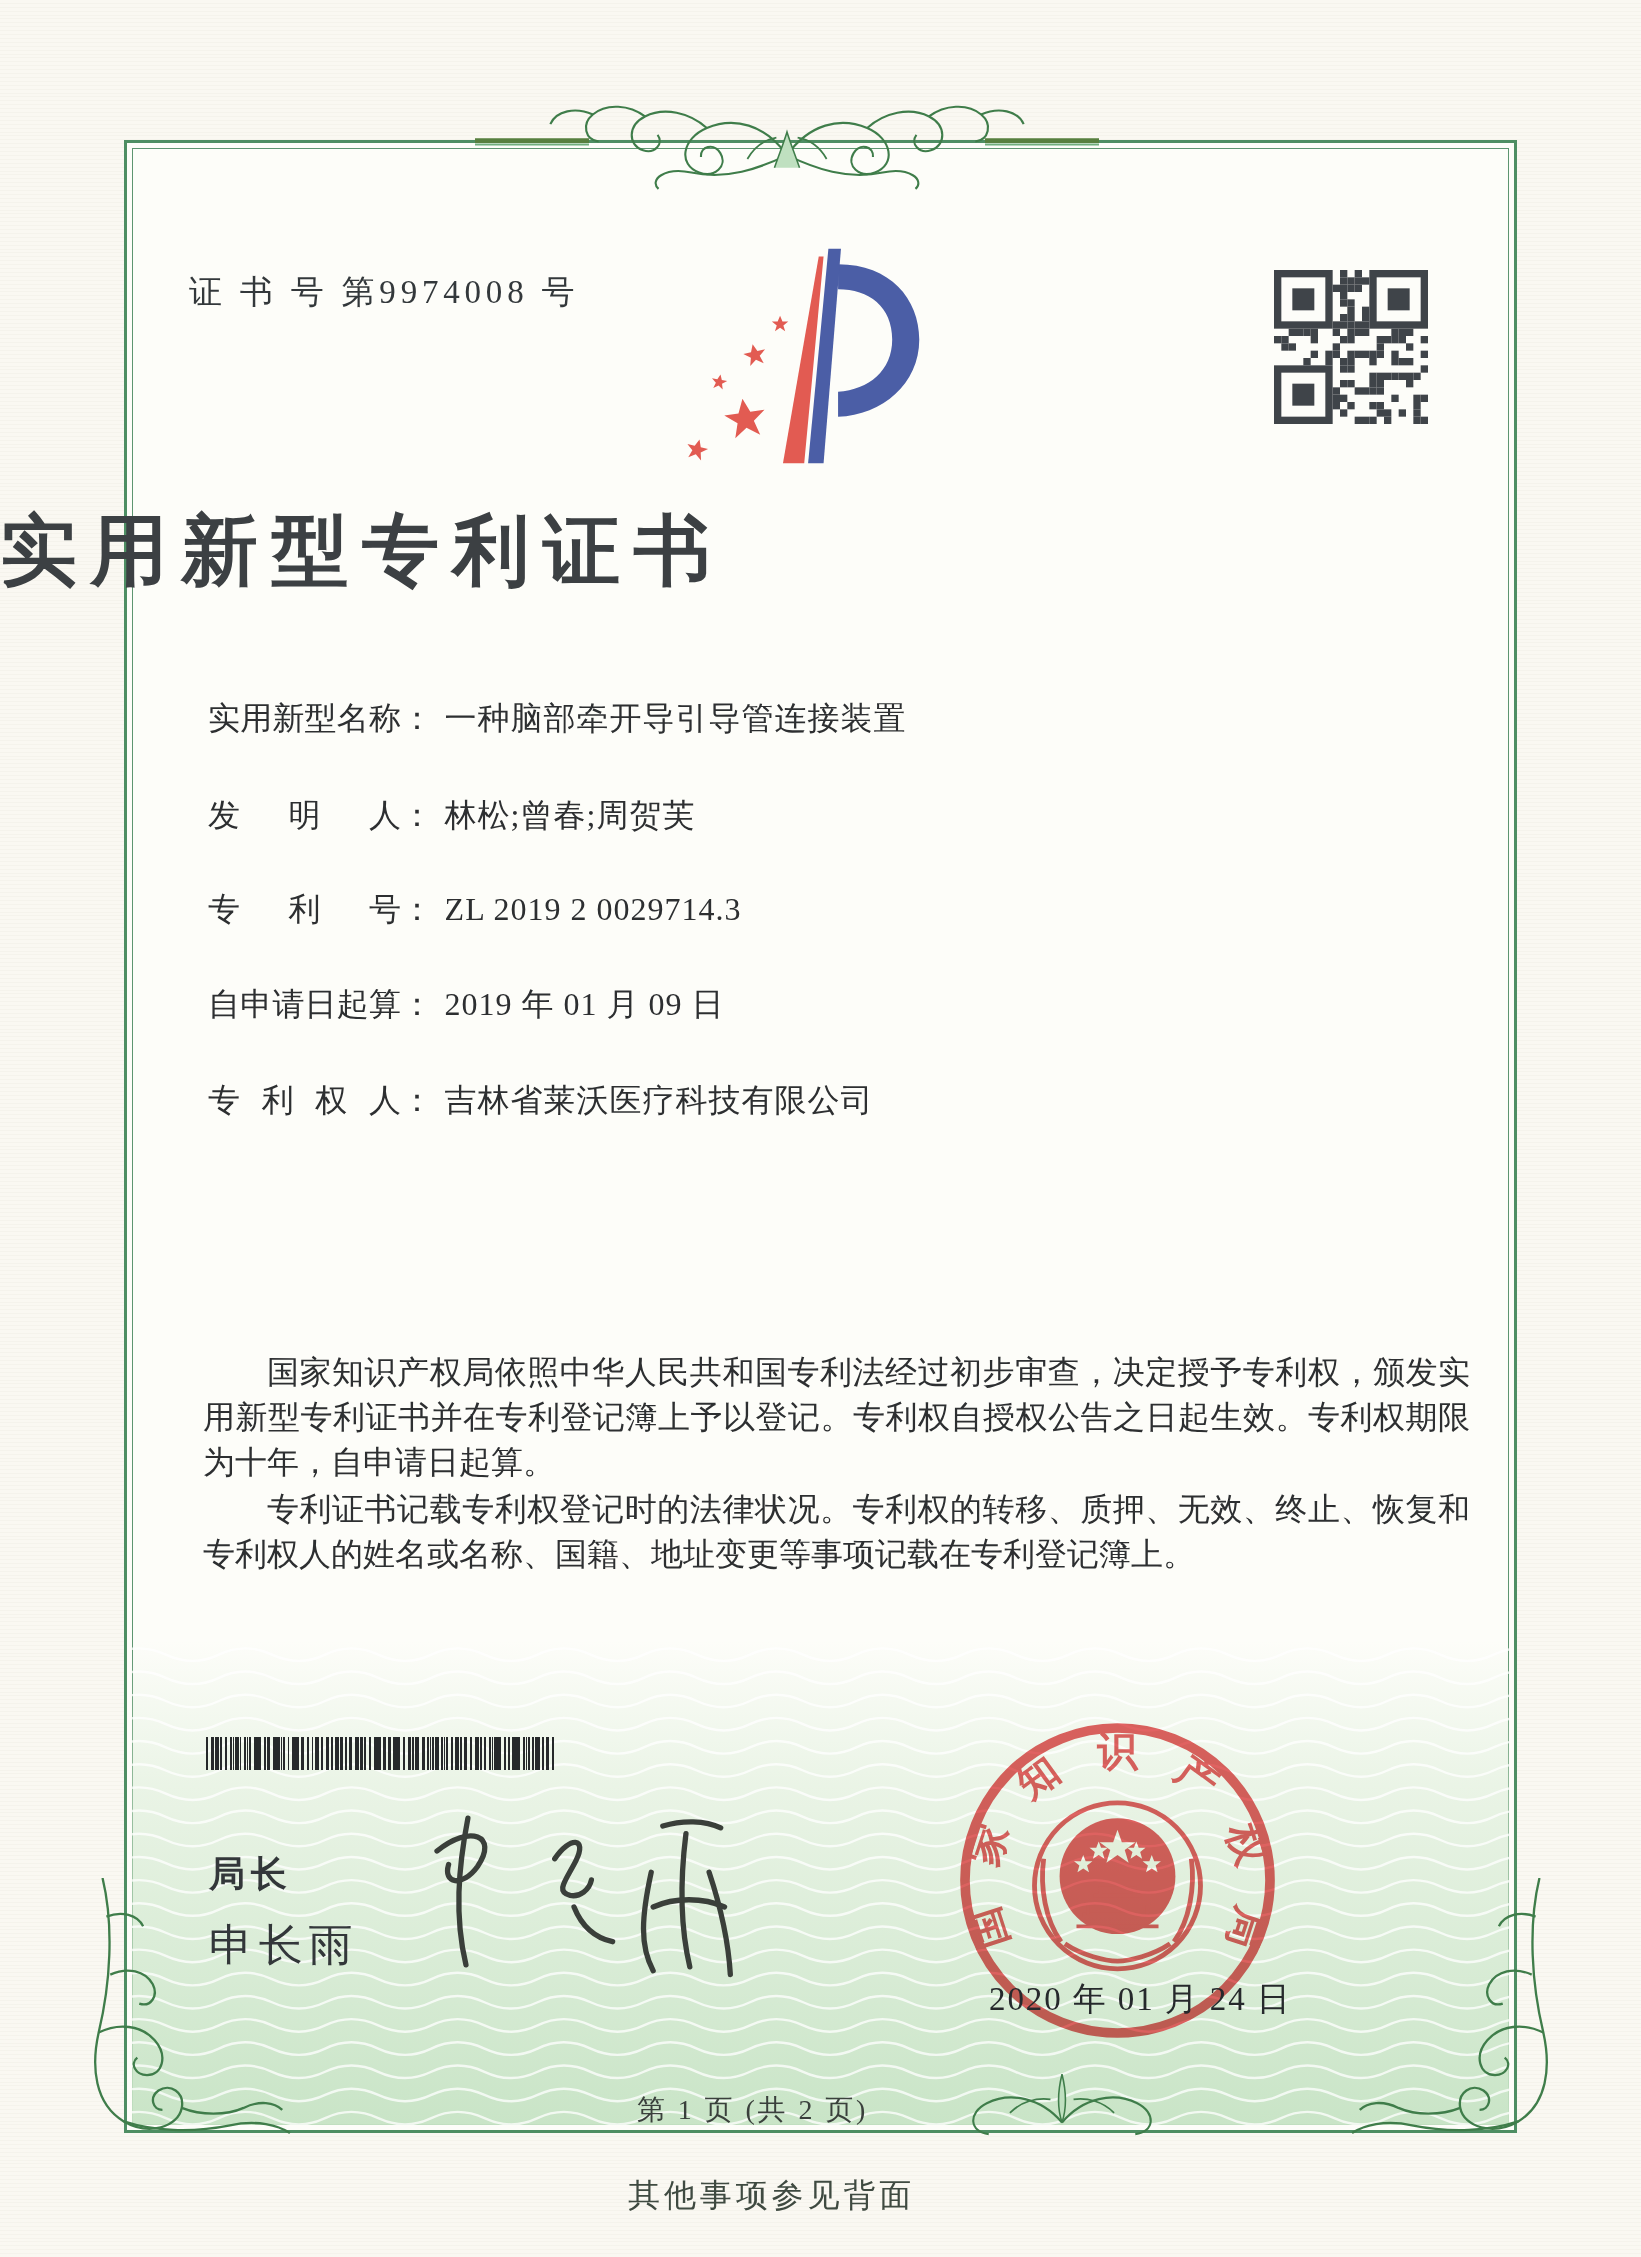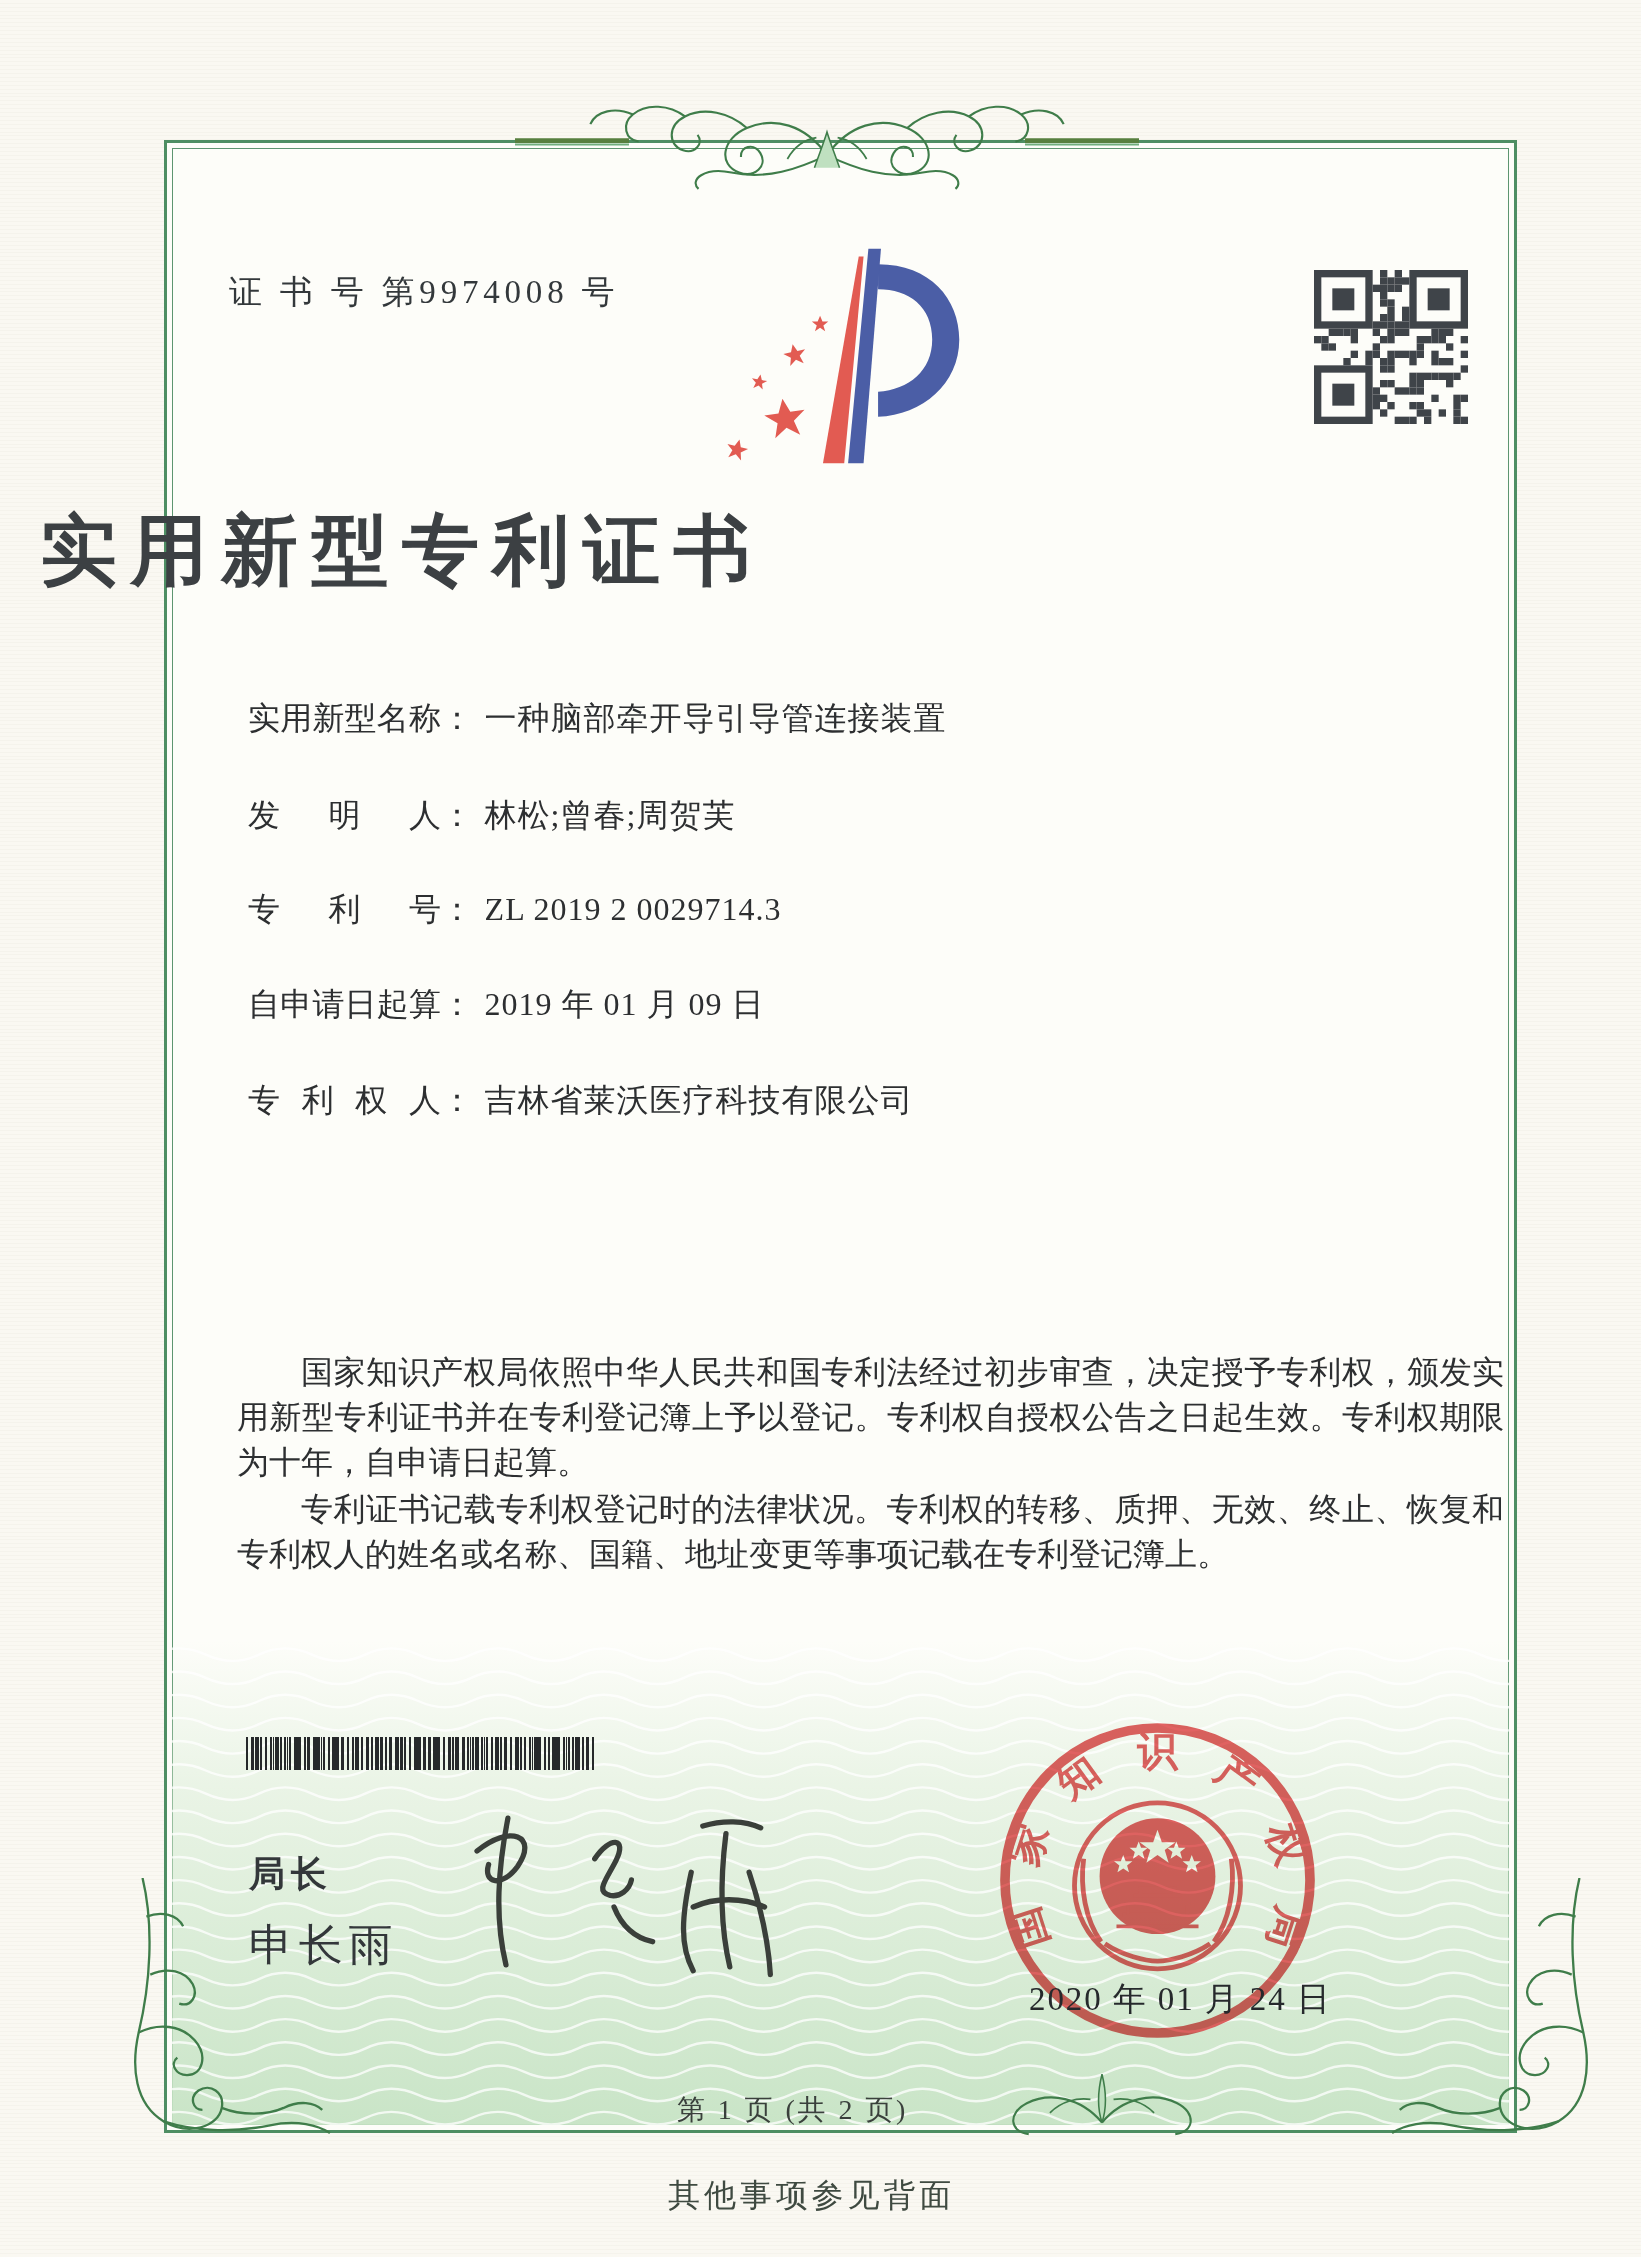--- a/index.html
+++ b/index.html
@@ -1,39 +1,39 @@
 <!DOCTYPE html>
 <html><head>
 <meta charset="utf-8">
 <style>
   html,body{margin:0;padding:0;}
   body{
     width:1641px;height:2257px;position:relative;overflow:hidden;
     background:repeating-linear-gradient(0deg,#faf8f2 0 2.9px,#f5f3ec 2.9px 3.9px);
     font-family:"Liberation Serif","DejaVu Serif",serif;color:#2b2b2b;
   }
-  .page{position:absolute;inset:0;margin-left:40px;}
+  .page{position:absolute;inset:0;}
   
   .frame{position:absolute;left:124px;top:140px;right:124px;bottom:124px;
     border:3.9px solid #4e8e63;background:#fdfdf9;}
   .frame-inner{position:absolute;inset:4.8px;border:1.9px solid #5d9570;}
   
   .green-zone{position:absolute;left:132px;right:132px;top:1641px;bottom:132px;overflow:hidden;
     background:linear-gradient(180deg,rgba(216,236,213,0) 0%,rgba(211,233,207,.45) 30%,rgba(198,227,196,.95) 100%);}
   .green-zone svg{position:absolute;left:0;top:0;}
   
   .cert-no{position:absolute;left:189px;top:270px;font-size:33px;letter-spacing:4.8px;color:#33383b;}
   .title{position:absolute;left:0;top:500px;width:100%;text-align:left;
     font-size:77px;font-weight:bold;letter-spacing:13.5px;color:#3c4043;}
   .row{position:absolute;left:208px;font-size:32px;color:#2d2f31;white-space:nowrap;}
   .lbl{display:inline-block;width:193px;text-align:justify;text-align-last:justify;vertical-align:top;}
   .colon{display:inline-block;margin-right:11.6px;}
   .val{letter-spacing:1px;}
   .grant-right{position:absolute;left:596px;top:0;}
-  .bodytext{position:absolute;left:197px;top:1350px;width:1267px;
+  .bodytext{position:absolute;left:203px;top:1350px;width:1267px;
     font-size:32px;line-height:45px;text-align:justify;color:#2d2f31;}
   .bodytext p{margin:0 0 0 0;text-indent:64px;}
   .bodytext p+p{margin-top:1.9px;}
   
   .barcode{position:absolute;left:206px;top:1737px;width:348px;height:33px;
     background:
       repeating-linear-gradient(90deg,#26292b 0 1.9px,transparent 1.9px 4.8px),
       repeating-linear-gradient(90deg,transparent 0 8.7px,#26292b 8.7px 12.6px,transparent 12.6px 20px),
       repeating-linear-gradient(90deg,#26292b 0 1px,transparent 1px 6.8px);}
   .director-title{position:absolute;left:209px;top:1850px;font-size:36px;color:#33373a;letter-spacing:5.8px;font-weight:bold;}

